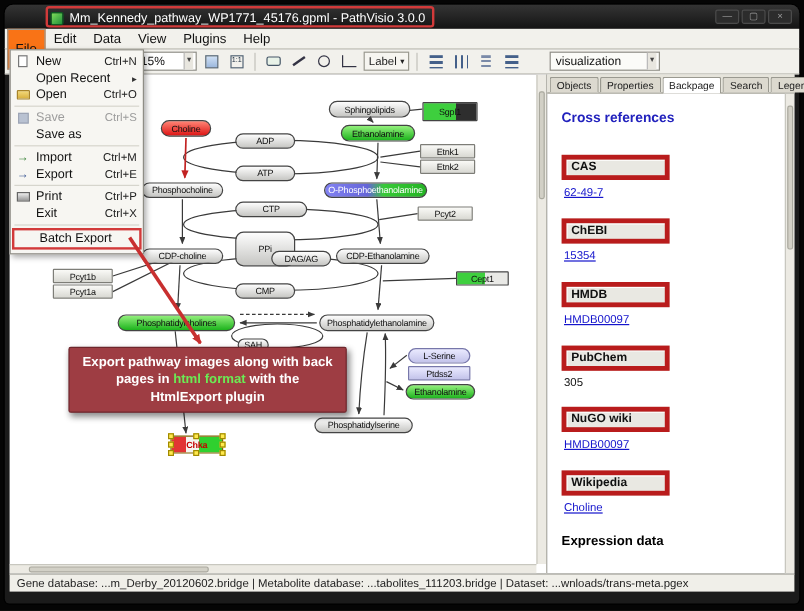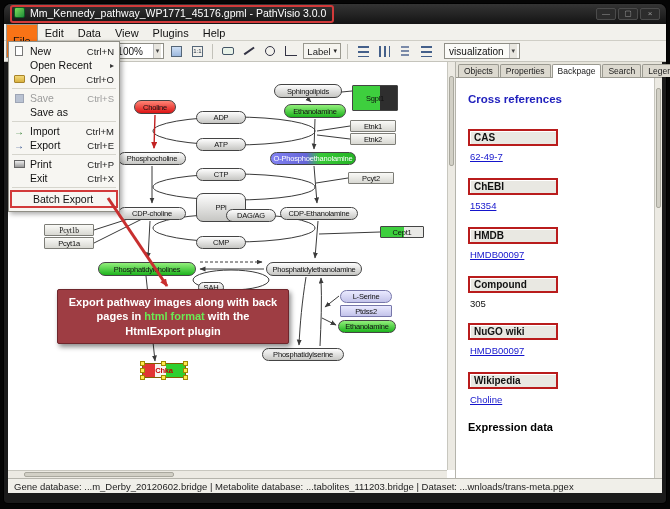--- a/index.html
+++ b/index.html
@@ -3,22 +3,22 @@
 <meta charset="utf-8">
 <style>
   *{margin:0;padding:0;box-sizing:border-box;}
   html,body{width:670px;height:509px;background:#050505;overflow:hidden;
     font-family:"Liberation Sans",sans-serif;-webkit-font-smoothing:antialiased;}
   .window{position:absolute;left:4px;top:4px;width:662px;height:499px;
     background:#1b1b1b;border-radius:7px 7px 4px 4px;box-shadow:0 0 0 1px #000;}
   
   .titlebar{height:20px;display:flex;align-items:center;padding:0 6px;
     background:linear-gradient(#343434,#141414);border-radius:7px 7px 0 0;color:#fff;}
-  .title-anno{display:flex;align-items:flex-start;border:2px solid #d23a3a;border-radius:3px;
-    padding:0 6px 12px 2px;height:18px;}
+  .title-anno{display:flex;align-items:flex-end;border:2px solid #d23a3a;border-radius:3px;
+    padding:0 6px 0 2px;height:18px;margin-left:28px;}
   .app-icon{width:11px;height:11px;border-radius:2px;margin-right:5px;
     background:linear-gradient(135deg,#7fdc5a,#1f8f3a);border:1px solid #0d5c22;}
   .title-text{font-size:10.5px;white-space:nowrap;}
   .win-btns{margin-left:auto;display:flex;gap:2px;}
   .win-btn{width:20px;height:12px;background:#2c2c2c;border:1px solid #4b4b4b;border-radius:2px;
     color:#9a9a9a;font-size:8px;line-height:10px;text-align:center;}
   
   .menubar{height:17px;background:#f2f1ec;border-bottom:1px solid #cfcec6;display:flex;
     align-items:stretch;padding-left:2px;}
   .mb-item{font-size:11px;color:#111;padding:1px 7px 0;display:flex;align-items:center;}
@@ -27,21 +27,21 @@
   .toolbar{height:21px;background:#f2f1ec;border-bottom:1px solid #c5c4bc;display:flex;
     align-items:center;padding:0 4px;gap:3px;font-size:10px;color:#222;}
   .tb-sep{width:1px;height:15px;background:#c2c1b9;margin:0 3px;}
   .tb-btn{width:18px;height:17px;border:1px solid transparent;border-radius:2px;display:flex;
     align-items:center;justify-content:center;position:relative;}
   .combo{height:16px;background:#fff;border:1px solid #8f8e86;display:flex;align-items:center;
     font-size:10px;padding:0 2px 0 4px;color:#111;}
   .combo .caret{margin-left:auto;font-size:7px;color:#444;padding:0 2px;background:#e8e6df;
     border-left:1px solid #bbb;height:14px;line-height:14px;}
   .combo.zoom{width:52px;}
-  .combo.viz{width:76px;background:#fbfbf8;margin-left:6px;text-align:right;}
+  .combo.viz{width:92px;background:#fbfbf8;margin-left:20px;text-align:right;}
   .tool-label{height:16px;border:1px solid #9a998f;background:#f6f5f0;display:flex;
     align-items:center;padding:0 3px;font-size:9.5px;gap:3px;}
   
   .i-doc{width:9px;height:11px;background:#fff;border:1px solid #777;}
   .i-folder{width:12px;height:8px;background:linear-gradient(#f3d97a,#d9b13f);
     border:1px solid #a8842a;border-radius:1px;}
   .i-disk{width:10px;height:10px;background:#7d8fb3;border:1px solid #47577a;}
   .i-disk.dim{opacity:.45;}
   .i-fit{width:11px;height:11px;border:1px solid #567;background:
     linear-gradient(#cfe0f5,#9cb8dd);}
@@ -107,21 +107,21 @@
   .sidebar{width:206px;height:416px;background:#fff;position:relative;display:flex;
     flex-direction:column;}
   .tabs{height:16px;background:#e6e4db;display:flex;align-items:flex-end;padding:1px 2px 0;
     border-bottom:1px solid #9a9990;gap:1px;}
   .tab{font-size:8.5px;color:#222;background:#dcd9cf;border:1px solid #9a9990;
     border-bottom:none;border-radius:2px 2px 0 0;padding:1px 5px;}
   .tab.active{background:#fff;position:relative;top:1px;padding-bottom:2px;}
   .bp{flex:1;position:relative;overflow:hidden;padding-left:8px;}
   .bp-title{color:#2121bd;font-weight:bold;font-size:11.5px;margin:15px 0 24px 4px;}
   .bp-section{margin:0 0 14px 4px;}
-  .bp-header{width:90px;background:#e9e8e2;border:2px solid #b91c1c;
+  .bp-header{width:90px;background:#e9e8e2;border:4px solid #b91c1c;
     box-shadow:inset 1px 1px 0 #fff;font-weight:bold;font-size:10px;color:#111;
     padding:1px 4px;}
   .bp-link{display:inline-block;color:#1515cc;text-decoration:underline;font-size:9.5px;
     margin:5px 0 0 2px;}
   .bp-value{font-size:9.5px;color:#111;margin:5px 0 0 2px;}
   .bp-footer{font-weight:bold;font-size:11px;color:#000;margin:4px 0 0 4px;}
   .side-scroll{position:absolute;right:0;top:0;bottom:0;width:8px;background:#eceae3;
     border-left:1px solid #c8c7bf;}
   .side-scroll .thumb{position:absolute;left:1px;right:1px;top:10px;height:120px;
     background:#d2d0c6;border:1px solid #a9a89e;border-radius:2px;}
@@ -188,21 +188,21 @@
         <span class="tb-btn">
           <span class="i-folder"></span>
         </span>
         <span class="tb-btn">
           <span class="i-disk dim"></span>
         </span>
       </span>
     <span class="tb-sep"></span>
     <span>Zoom:</span>
     <span class="combo zoom">
-      <span>100%</span>
+      <span>15%</span>
       <span class="caret">▾</span>
     </span>
     <span style="display:flex;gap:3px;">
         <span class="tb-btn">
           <span class="i-fit"></span>
         </span>
         <span class="tb-btn">
           <span class="i-one">1:1</span>
         </span>
       </span>
@@ -287,38 +287,38 @@
         <line class="e" x1="372" y1="170" x2="311" y2="172"></line>
         <line class="e" x1="344" y1="29" x2="303" y2="33"></line>
         <line class="e" x1="86" y1="168" x2="142" y2="150"></line>
         <line class="e" x1="86" y1="181" x2="142" y2="153"></line>
 
         <line class="e" x1="138" y1="214" x2="147" y2="299" marker-end="url(#m)"></line>
       </svg>
 
       <div style="position:absolute;left:0;top:0;width:448px;height:416px;">
           <div class="node shape-round color-gray" style="left: 266px; top: 22px; width: 68px; height: 14px;">Sphingolipids</div>
-          <div class="node shape-rect color-green-split" style="left: 344px; top: 23px; width: 46px; height: 26px;">Sgpl1</div>
+          <div class="node shape-rect color-green-split" style="left: 344px; top: 23px; width: 46px; height: 16px;">Sgpl1</div>
           <div class="node shape-round color-red" style="left: 126px; top: 38px; width: 42px; height: 14px;">Choline</div>
           <div class="node shape-round color-green" style="left: 276px; top: 42px; width: 62px; height: 14px;">Ethanolamine</div>
           <div class="node shape-round color-gray" style="left: 188px; top: 49px; width: 50px; height: 13px;">ADP</div>
           <div class="node shape-rect color-lightgray" style="left: 342px; top: 58px; width: 46px; height: 12px;">Etnk1</div>
           <div class="node shape-rect color-lightgray" style="left: 342px; top: 71px; width: 46px; height: 12px;">Etnk2</div>
           <div class="node shape-round color-gray" style="left: 188px; top: 76px; width: 50px; height: 13px;">ATP</div>
           <div class="node shape-round color-gray" style="left: 110px; top: 90px; width: 68px; height: 13px;">Phosphocholine</div>
           <div class="node shape-round color-bluegreen" style="left: 262px; top: 90px; width: 86px; height: 13px;">O-Phosphoethanolamine</div>
-          <div class="node shape-round color-gray" style="left: 188px; top: 106px; width: 50px; height: 13px;">CTP</div>
+          <div class="node shape-round color-gray" style="left: 188px; top: 106px; width: 60px; height: 13px;">CTP</div>
           <div class="node shape-rect color-lightgray" style="left: 340px; top: 110px; width: 46px; height: 12px;">Pcyt2</div>
           <div class="node shape-round color-gray" style="left: 188px; top: 131px; width: 50px; height: 29px;">PPi</div>
           <div class="node shape-round color-gray" style="left: 110px; top: 145px; width: 68px; height: 13px;">CDP-choline</div>
           <div class="node shape-round color-gray" style="left: 218px; top: 147px; width: 50px; height: 13px;">DAG/AG</div>
           <div class="node shape-round color-gray" style="left: 272px; top: 145px; width: 78px; height: 13px;">CDP-Ethanolamine</div>
           <div class="node shape-rect color-green-half" style="left: 372px; top: 164px; width: 44px; height: 12px;">Cept1</div>
           <div class="node shape-round color-gray" style="left: 188px; top: 174px; width: 50px; height: 13px;">CMP</div>
-          <div class="node shape-rect color-lightgray" style="left: 36px; top: 162px; width: 50px; height: 12px; font-family: Liberation Serif, serif;">Pcyt1b</div>
+          <div class="node shape-rect color-lightgray" style="left: 36px; top: 162px; width: 50px; height: 12px;">Pcyt1b</div>
           <div class="node shape-rect color-lightgray" style="left: 36px; top: 175px; width: 50px; height: 12px;">Pcyt1a</div>
           <div class="node shape-round color-green" style="left: 90px; top: 200px; width: 98px; height: 14px;">Phosphatidylcholines</div>
           <div class="node shape-round color-gray" style="left: 258px; top: 200px; width: 96px; height: 14px;">Phosphatidylethanolamine</div>
           <div class="node shape-round color-gray" style="left: 190px; top: 220px; width: 26px; height: 11px;">SAH</div>
           <div class="node shape-round color-gray" style="left: 232px; top: 220px; width: 26px; height: 11px; margin-top: 31px;">SAM</div>
           <div class="node shape-round color-lavender" style="left: 332px; top: 228px; width: 52px; height: 13px;">L-Serine</div>
           <div class="node shape-rect color-lavender" style="left: 332px; top: 243px; width: 52px; height: 12px;">Ptdss2</div>
           <div class="node shape-round color-green" style="left: 330px; top: 258px; width: 58px; height: 13px;">Ethanolamine</div>
           <div class="node shape-round color-gray" style="left: 254px; top: 286px; width: 82px; height: 13px;">Phosphatidylserine</div>
           <div class="node shape-rect color-chka selected" style="left: 134px; top: 301px; width: 44px; height: 15px;">Chka<span class="handle h-tl"></span><span class="handle h-tr"></span><span class="handle h-bl"></span><span class="handle h-br"></span><span class="handle h-t"></span><span class="handle h-b"></span><span class="handle h-l"></span><span class="handle h-r"></span></div>
@@ -346,21 +346,21 @@
           <div class="tab">Search</div>
           <div class="tab">Legend</div>
         </div>
       <div class="bp">
         <div class="bp-title">Cross references</div>
         <div class="sections">
             <div class="bp-section"><div class="bp-header">CAS</div><a class="bp-link" href="#">62-49-7</a></div>
             <div class="bp-section"><div class="bp-header">ChEBI</div><a class="bp-link" href="#">15354</a></div>
             <div class="bp-section"><div class="bp-header">HMDB</div><a class="bp-link" href="#">HMDB00097</a></div>
             <div class="bp-section">
-              <div class="bp-header">Compound</div>
+              <div class="bp-header">PubChem</div>
               <div class="bp-value">305</div>
             </div>
             <div class="bp-section"><div class="bp-header">NuGO wiki</div><a class="bp-link" href="#">HMDB00097</a></div>
             <div class="bp-section"><div class="bp-header">Wikipedia</div><a class="bp-link" href="#">Choline</a></div>
           </div>
         <div class="bp-footer">Expression data</div>
         <div class="side-scroll">
             <span class="thumb"></span>
           </div>
       </div>

